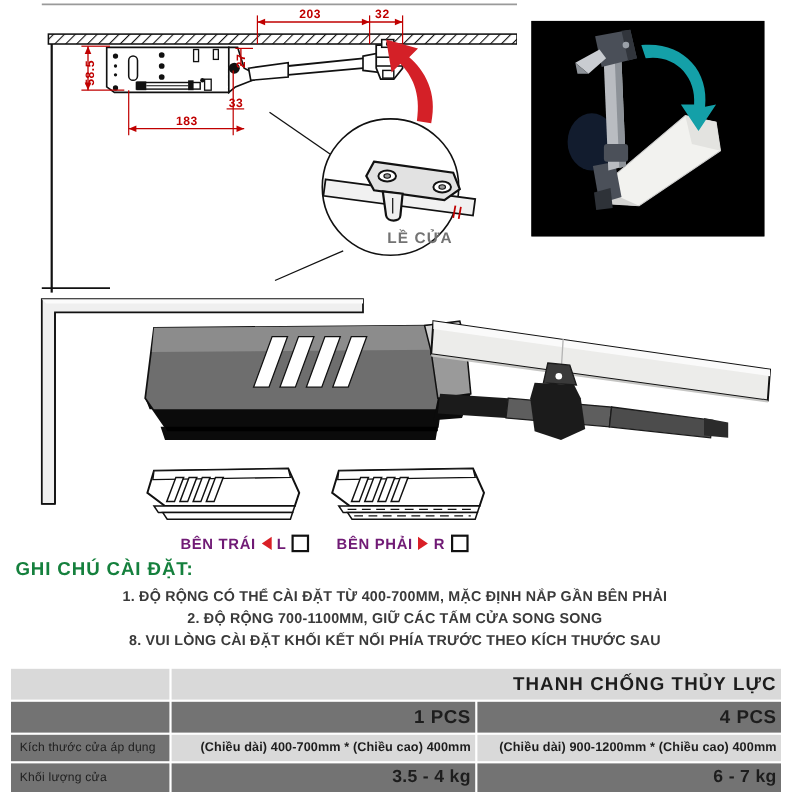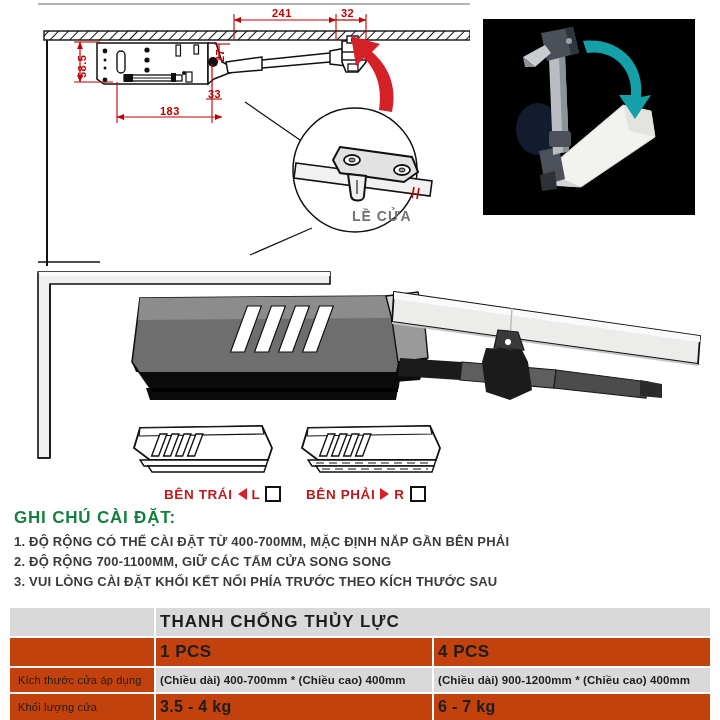--- a/index.html
+++ b/index.html
@@ -47,61 +47,61 @@
 
   
   #main-illustration{position:absolute;left:0;top:262px;width:720px;height:240px;}
 
   
   .side-caption{
     position:absolute;
     font-family:"Liberation Sans",sans-serif;
     font-weight:bold;
     font-size:13.5px;
-    color:#b91c1c;
+    color:#701a75;
     letter-spacing:.6px;
     white-space:nowrap;
     display:flex;align-items:center;gap:5px;
   }
   .tri-left{width:0;height:0;border-top:6px solid transparent;border-bottom:6px solid transparent;border-right:9px solid #d91f26;}
   .tri-right{width:0;height:0;border-top:6px solid transparent;border-bottom:6px solid transparent;border-left:9px solid #d91f26;}
   .chk{display:inline-block;width:12px;height:12px;border:2px solid #111;}
 
   
   #notes{
     position:absolute;left:14px;top:508px;width:690px;
     color:#2b2b2b;
   }
   #notes-title{
     font-family:"Liberation Sans",sans-serif;
     font-weight:bold;font-size:17px;letter-spacing:.8px;
     color:#15803d;margin:0 0 4px 0;
   }
-  #notes ul{list-style:none;margin:0;padding:0;}
+  #notes ul{list-style:none;margin:0;padding:0;text-align:center;}
   #notes li{
     font-family:"Liberation Sans",sans-serif;
     font-size:13px;font-weight:bold;letter-spacing:.2px;
     color:#3a3a3a;line-height:1.52;white-space:nowrap;
   }
 
   
   #spec-table{
     position:absolute;left:8px;top:606px;width:704px;
     border-collapse:separate;border-spacing:2px 2px;
     table-layout:fixed;
   }
   #spec-table td{
     padding:4px 4px;
-    text-align:left;
+    text-align:right;
     vertical-align:middle;
     font-family:"Liberation Sans",sans-serif;
     color:#1d1d1d;
   }
   .c-gray{background:#d9d9d9;}
-  .c-cyan{background:#c2410c;}
+  .c-cyan{background:#737373;}
   .cell-label{
     font-size:11px;font-weight:normal;text-align:left !important;
     padding-left:8px !important;letter-spacing:.2px;
   }
   .cell-title{font-size:17px;font-weight:bold;color:#3d3d3d;letter-spacing:1px;}
   .cell-pcs{font-size:17px;font-weight:bold;letter-spacing:.5px;}
   .cell-dim{font-size:11.5px;font-weight:bold;letter-spacing:.1px;}
   .cell-weight{font-size:16px;font-weight:bold;letter-spacing:.3px;}
   .col-a{width:144px;}
   .col-b{width:276px;}
@@ -213,21 +213,21 @@
       <line x1="206" y1="99" x2="222" y2="99" stroke="#c00000" stroke-width="1.1"></line>
 
       <line x1="117" y1="117" x2="222" y2="117" stroke="#c00000" stroke-width="1.2"></line>
       <polygon points="117,117 124,114 124,120" fill="#c00000"></polygon>
       <polygon points="222,117 215,114 215,120" fill="#c00000"></polygon>
       <line x1="117" y1="82" x2="117" y2="123" stroke="#c00000" stroke-width="1.1"></line>
       <line x1="212" y1="99" x2="212" y2="123" stroke="#c00000" stroke-width="1.1"></line>
     </svg>
 
     
-    <span class="dim" style="left:272px;top:7px;">241</span>
+    <span class="dim" style="left:272px;top:7px;">203</span>
     <span class="dim" style="left:341px;top:7px;">32</span>
     <span class="dim vert" style="left:76px;top:78px;">58.5</span>
     <span class="dim vert" style="left:214px;top:62px;">27</span>
     <span class="dim" style="left:208px;top:88px;">33</span>
     <span class="dim" style="left:160px;top:105px;">183</span>
 
     
     <span id="detail-label">LỀ CỬA</span>
   </div>
 
@@ -342,21 +342,21 @@
       <span>R</span>
       <span class="chk"></span>
     </div>
   </div>
 
   <div id="notes">
     <div id="notes-title">GHI CHÚ CÀI ĐẶT:</div>
     <ul>
       <li>1. ĐỘ RỘNG CÓ THỂ CÀI ĐẶT TỪ 400-700MM, MẶC ĐỊNH NẮP GẦN BÊN PHẢI</li>
       <li>2. ĐỘ RỘNG 700-1100MM, GIỮ CÁC TẤM CỬA SONG SONG</li>
-      <li>3. VUI LÒNG CÀI ĐẶT KHỐI KẾT NỐI PHÍA TRƯỚC THEO KÍCH THƯỚC SAU</li>
+      <li>8. VUI LÒNG CÀI ĐẶT KHỐI KẾT NỐI PHÍA TRƯỚC THEO KÍCH THƯỚC SAU</li>
     </ul>
   </div>
 
   <table id="spec-table">
     <colgroup>
       <col class="col-a">
         <col class="col-b">
         <col class="col-c">
     </colgroup>
     <tbody>

